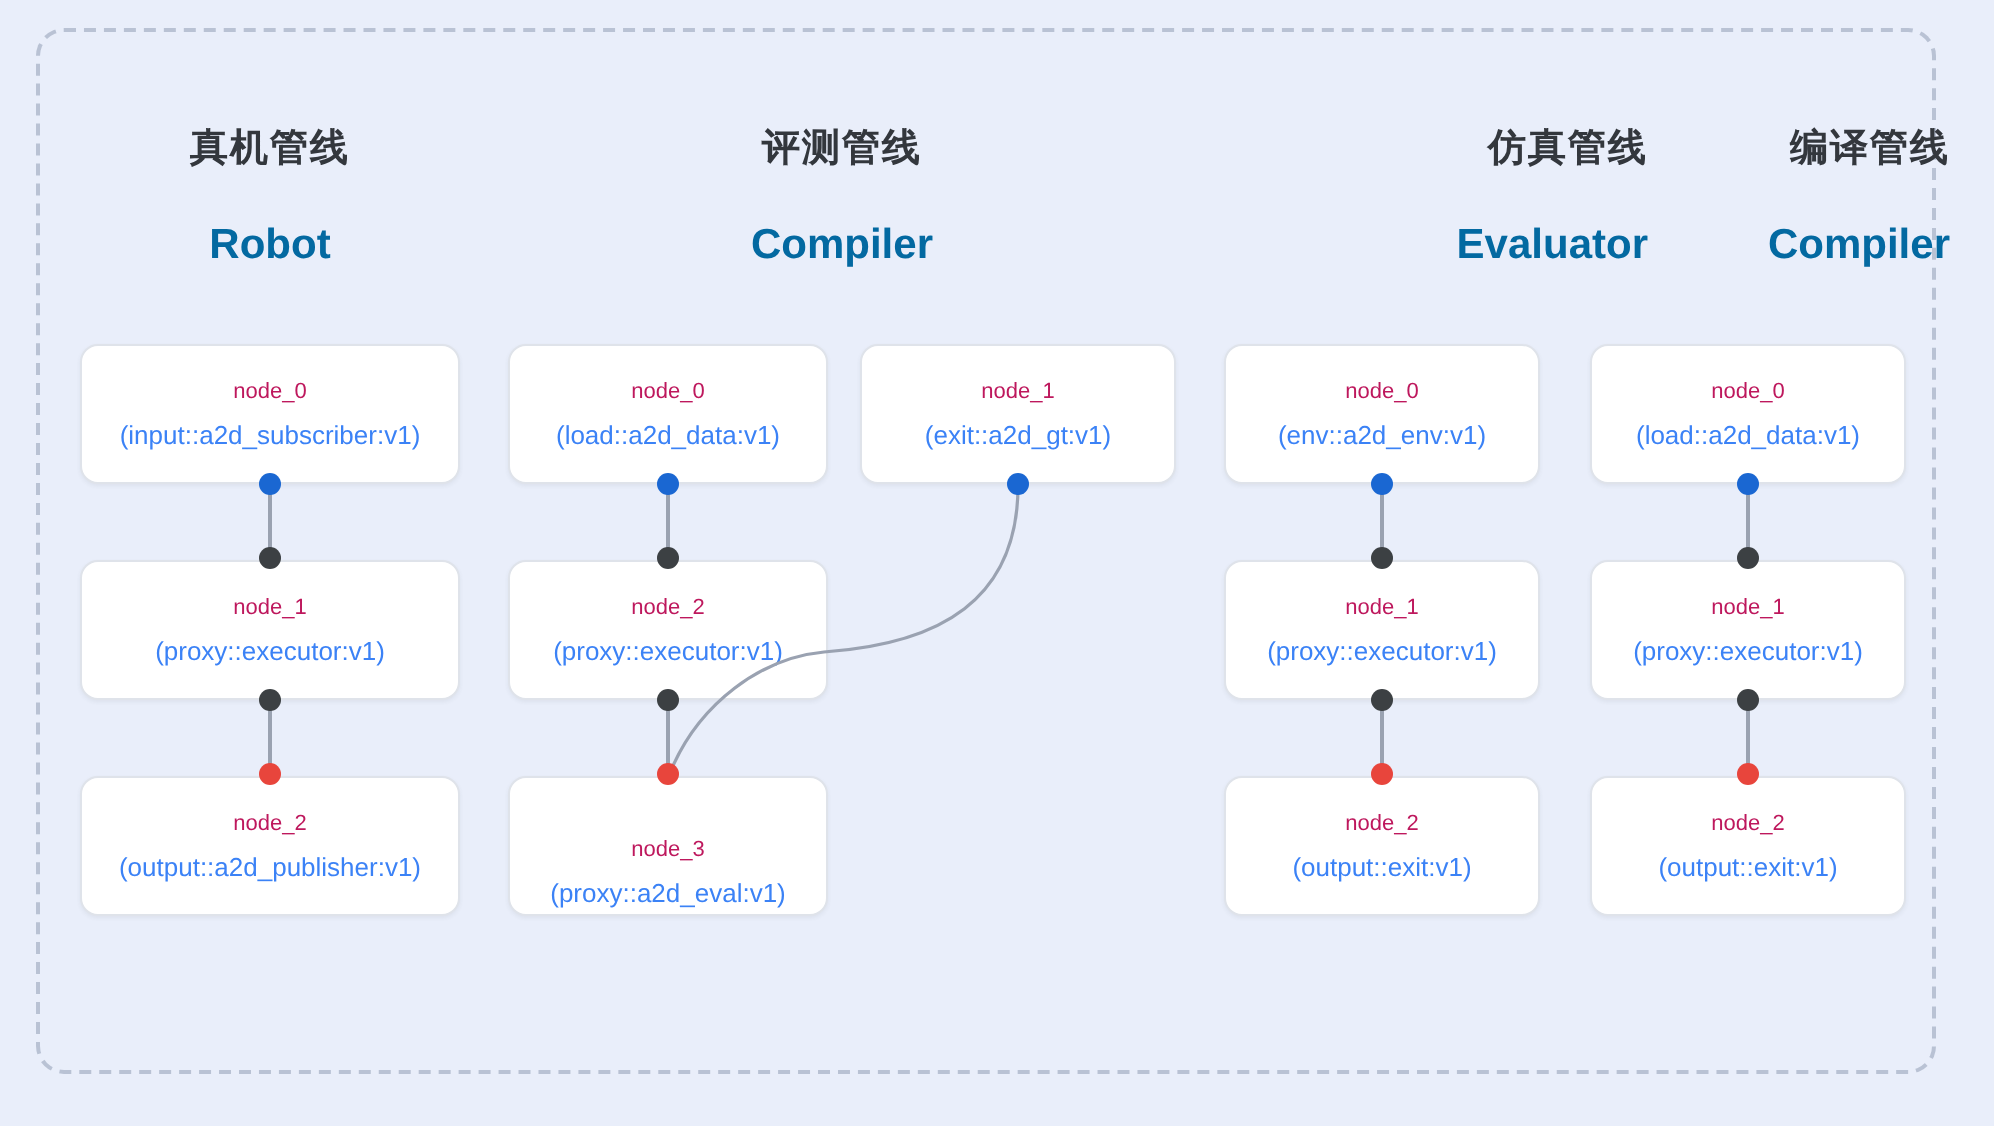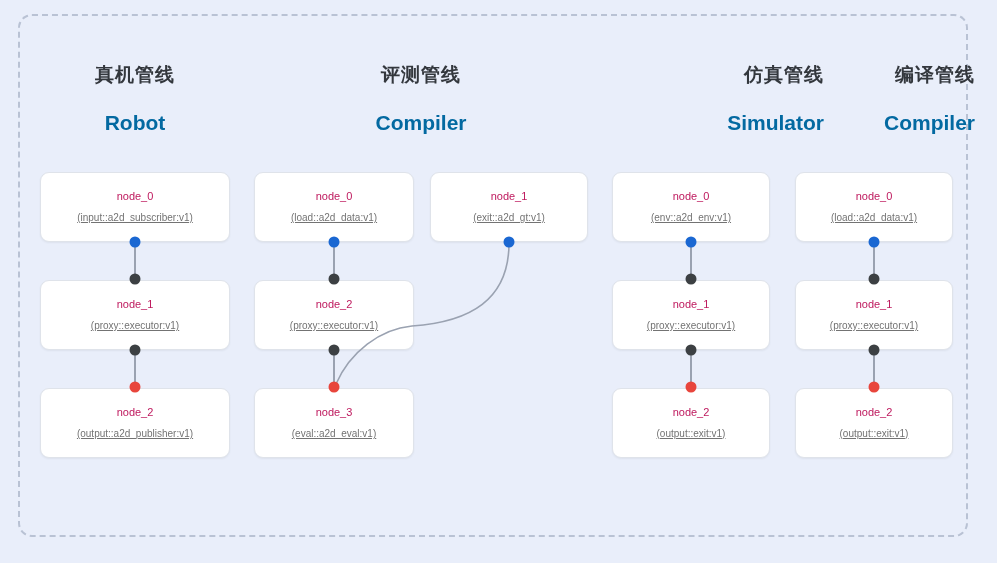--- a/index.html
+++ b/index.html
@@ -67,25 +67,24 @@
     justify-content: center;
     color: #5f6368;
   }
   .node-id {
     font-size: 11px;
     line-height: 21px;
     color: #be185d;
     white-space: nowrap;
   }
   .node-type {
-    font-size: 10px;
+    font-size: 13px;
     line-height: 21px;
-    color: #737373;
-    white-space: nowrap;
-    text-decoration: underline;
+    color: #3b82f6;
+    white-space: nowrap;
   }
   
   .edge-line {
     position: absolute;
     width: 2px;
     background: #9aa2b1;
   }
   .port {
     position: absolute;
     width: 11px;
@@ -117,21 +116,21 @@
     <div class="col-title-en">Robot</div>
   </div>
 
   <div class="col-head" style="left:320px; top:62px; width:202px;">
     <div class="col-title-cn">评测管线</div>
     <div class="col-title-en">Compiler</div>
   </div>
 
   <div class="col-head" style="left:622px; top:62px; width:202px;text-align:right;">
     <div class="col-title-cn">仿真管线</div>
-    <div class="col-title-en">Simulator</div>
+    <div class="col-title-en">Evaluator</div>
   </div>
 
   <div class="col-head" style="left:773px; top:62px; width:202px;text-align:right;">
     <div class="col-title-cn">编译管线</div>
     <div class="col-title-en">Compiler</div>
   </div>
 
   <div class="edge-line" style="left:134px; top:242px; height:36px;"></div>
   <div class="edge-line" style="left:134px; top:350px; height:36px;"></div>
 
@@ -161,23 +160,23 @@
     <div class="node-type">(load::a2d_data:v1)</div>
   </div>
   <div class="node" style="left:430px; top:172px; width:158px; height:70px;">
     <div class="node-id">node_1</div>
     <div class="node-type">(exit::a2d_gt:v1)</div>
   </div>
   <div class="node" style="left:254px; top:280px; width:160px; height:70px;">
     <div class="node-id">node_2</div>
     <div class="node-type">(proxy::executor:v1)</div>
   </div>
-  <div class="node" style="left:254px; top:388px; width:160px; height:70px;">
+  <div class="node" style="left:254px; top:388px; width:160px; height:70px;justify-content:flex-end;">
     <div class="node-id">node_3</div>
-    <div class="node-type">(eval::a2d_eval:v1)</div>
+    <div class="node-type">(proxy::a2d_eval:v1)</div>
   </div>
 
   <svg class="curve-layer">
     <path d="M 509 243 C 509 300, 470 322, 412 326 C 380 329, 350 352, 336 384" fill="none" stroke="#9aa2b1" stroke-width="1.6"></path>
   </svg>
 
   <div class="port out-blue" style="left:334px; top:242px;"></div>
   <div class="port out-blue" style="left:509px; top:242px;"></div>
   <div class="port in-dark" style="left:334px; top:279px;"></div>
   <div class="port in-dark" style="left:334px; top:350px;"></div>

